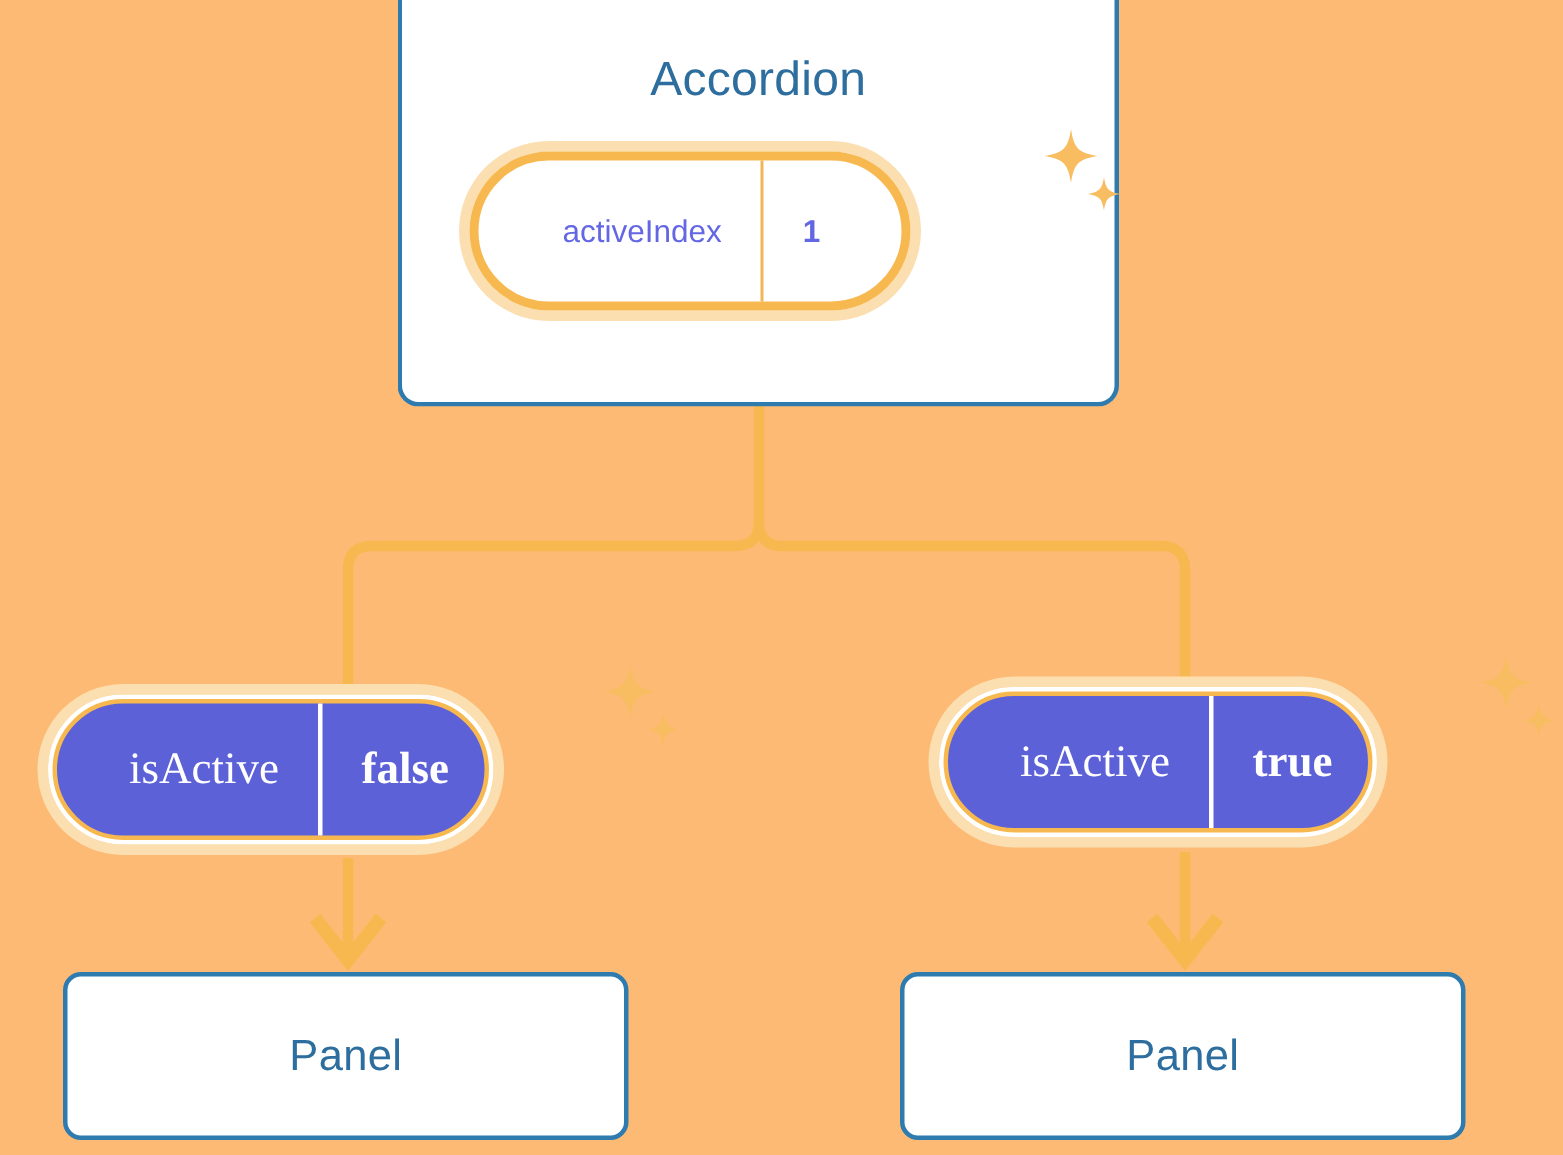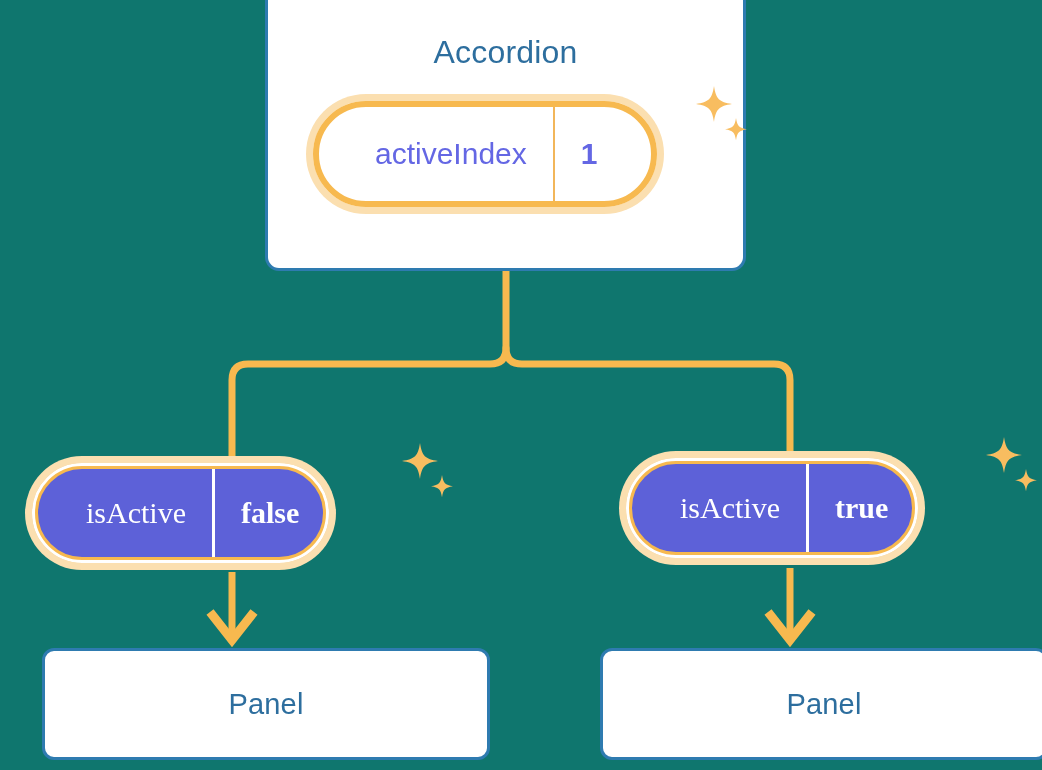--- a/index.html
+++ b/index.html
@@ -11,21 +11,21 @@
     width: 1042px;
     height: 770px;
     background: #4c6670;
     font-family: "Liberation Sans", sans-serif;
     overflow: hidden;
   }
   #stage {
     position: relative;
     width: 1042px;
     height: 770px;
-    background: #0f766e;
+    background: #fdba74;
   }
 
   
   #wires {
     position: absolute;
     left: 0; top: 0;
     width: 1042px;
     height: 770px;
     pointer-events: none;
   }
@@ -58,21 +58,21 @@
     border-radius: 0 0 14px 14px;
     border-top: none;
     flex-direction: column;
     justify-content: flex-start;
     padding-top: 36px;
   }
   #accordion-card .card-title { font-size: 32px; }
 
   
   .panel-card {
-    width: 448px;
+    width: 377px;
     height: 112px;
     border-radius: 12px;
     text-align: center;
   }
   #panel-left  { left: 42px;  top: 648px; }
   #panel-right { left: 600px; top: 648px; }
   .panel-card .card-title { font-size: 29px; }
 
   
   .pill-wrap {
@@ -98,21 +98,21 @@
     white-space: nowrap;
     line-height: 1;
   }
   .pill .seg-key   { font-weight: 400; }
   .pill .seg-value { font-weight: 700; }
 
   
   .pill-light {
     height: 106px;
   }
-  .pill-light .seg { color: #6467e4; font-size: 30px; }
+  .pill-light .seg { color: #6467e4; font-size: 21px; }
   .pill-light .seg-key   { padding: 0 26px 0 56px; }
   .pill-light .seg-value {
     padding: 0 54px 0 26px;
     border-left: 2px solid #f2b65a;
   }
 
   
   .pill-solid {
     height: 100px;
     background: #5d61d8;

